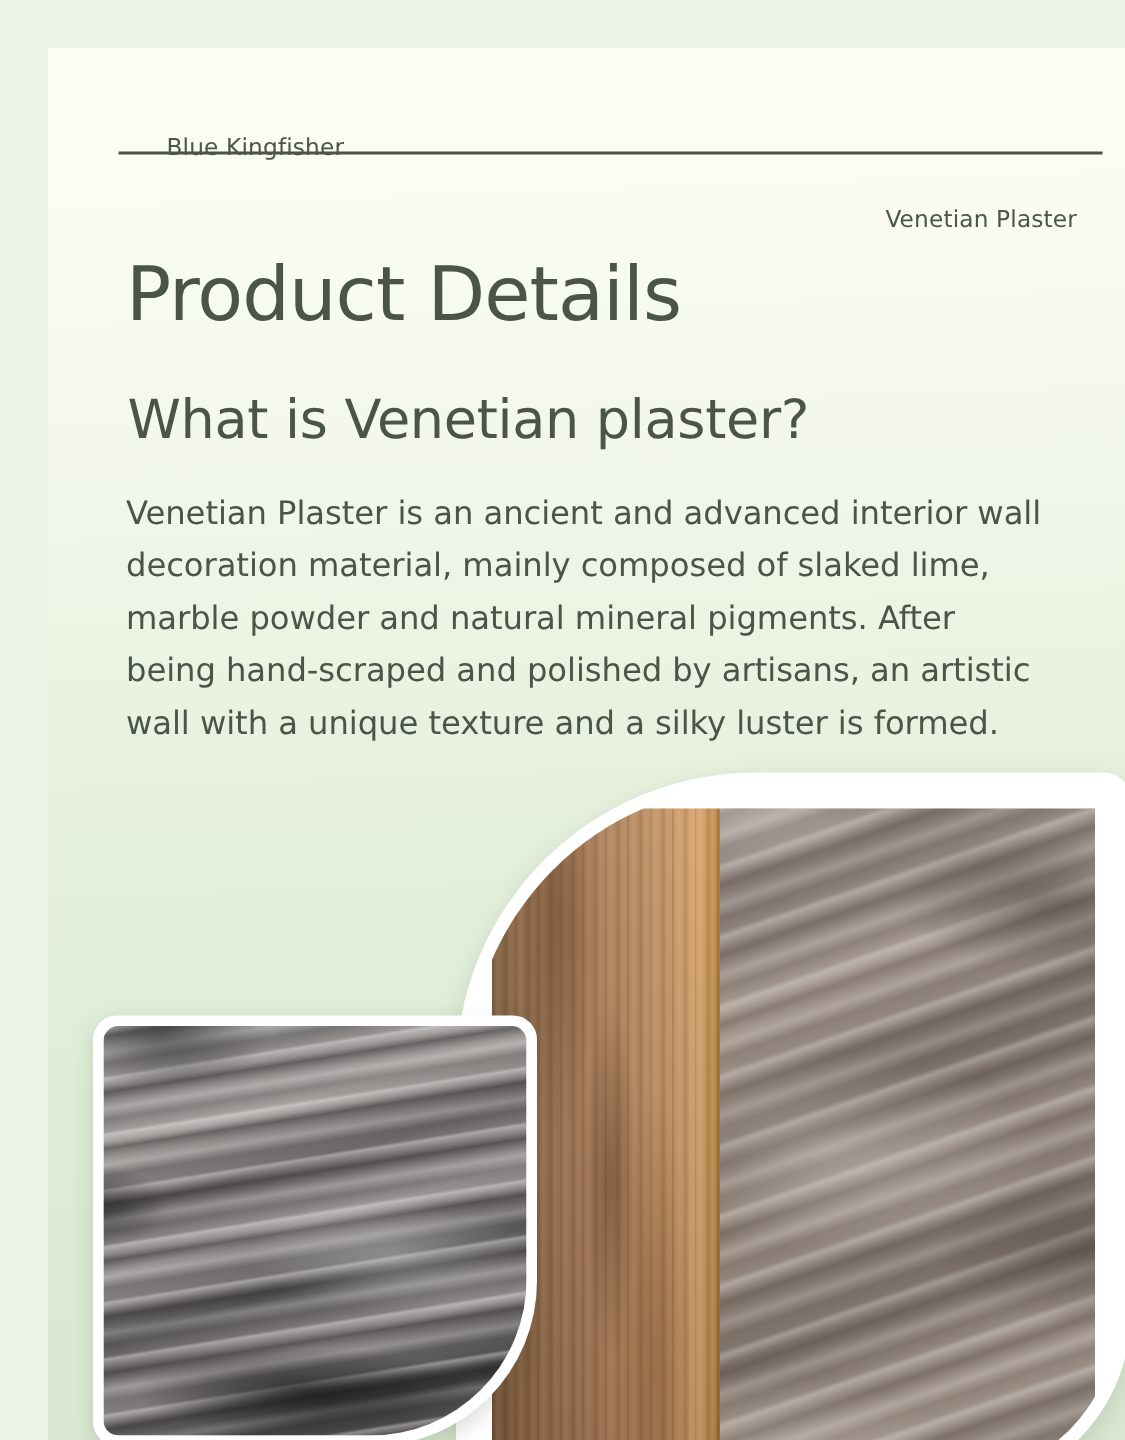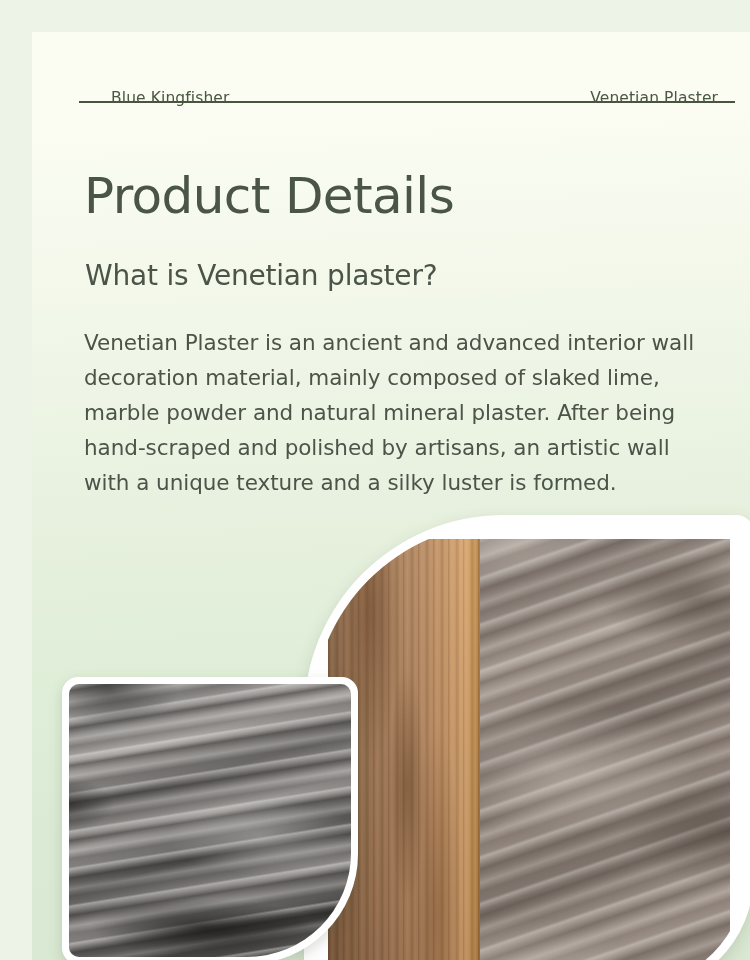--- a/index.html
+++ b/index.html
@@ -47,40 +47,40 @@
   }
   .header-label {
     font-family:"DejaVu Sans", sans-serif;
     font-size:15.5px;
     color:#4a5742;
     letter-spacing:0.1px;
     line-height:20px;
     white-space:nowrap;
     padding-top:4px;
   }
-  .header-label.right { padding-right:1px; }
+  .header-label.right { padding-right:1px;margin-top:48px; }
 
   
   .title {
     position:absolute;
     left:36px;
     top:122px;
     font-size:50px;
     font-weight:normal;
     color:#4a5548;
     letter-spacing:-0.6px;
     line-height:1.05;
     white-space:nowrap;
   }
 
   .subtitle {
     position:absolute;
     left:37px;
     top:211px;
-    font-size:28px;
+    font-size:36px;
     font-weight:normal;
     color:#4b5449;
     letter-spacing:-0.2px;
     line-height:1.2;
     white-space:nowrap;
   }
 
   .body-copy {
     position:absolute;
     left:36px;
@@ -279,21 +279,21 @@
 
   <div class="header">
     <span class="header-label left">Blue Kingfisher</span>
     <span class="header-label right">Venetian Plaster</span>
   </div>
 
   <h1 class="title">Product Details</h1>
 
   <h2 class="subtitle">What is Venetian plaster?</h2>
 
-  <p class="body-copy">Venetian Plaster is an ancient and advanced interior wall decoration material, mainly composed of slaked lime, marble powder and natural mineral plaster. After being hand-scraped and polished by artisans, an artistic wall with a unique texture and a silky luster is formed.</p>
+  <p class="body-copy">Venetian Plaster is an ancient and advanced interior wall decoration material, mainly composed of slaked lime, marble powder and natural mineral pigments. After being hand-scraped and polished by artisans, an artistic wall with a unique texture and a silky luster is formed.</p>
 
   <div class="gallery">
 
     <div class="card-large">
       <div class="inner">
         <div class="wood"></div>
         <div class="marble-warm"></div>
       </div>
     </div>
 

